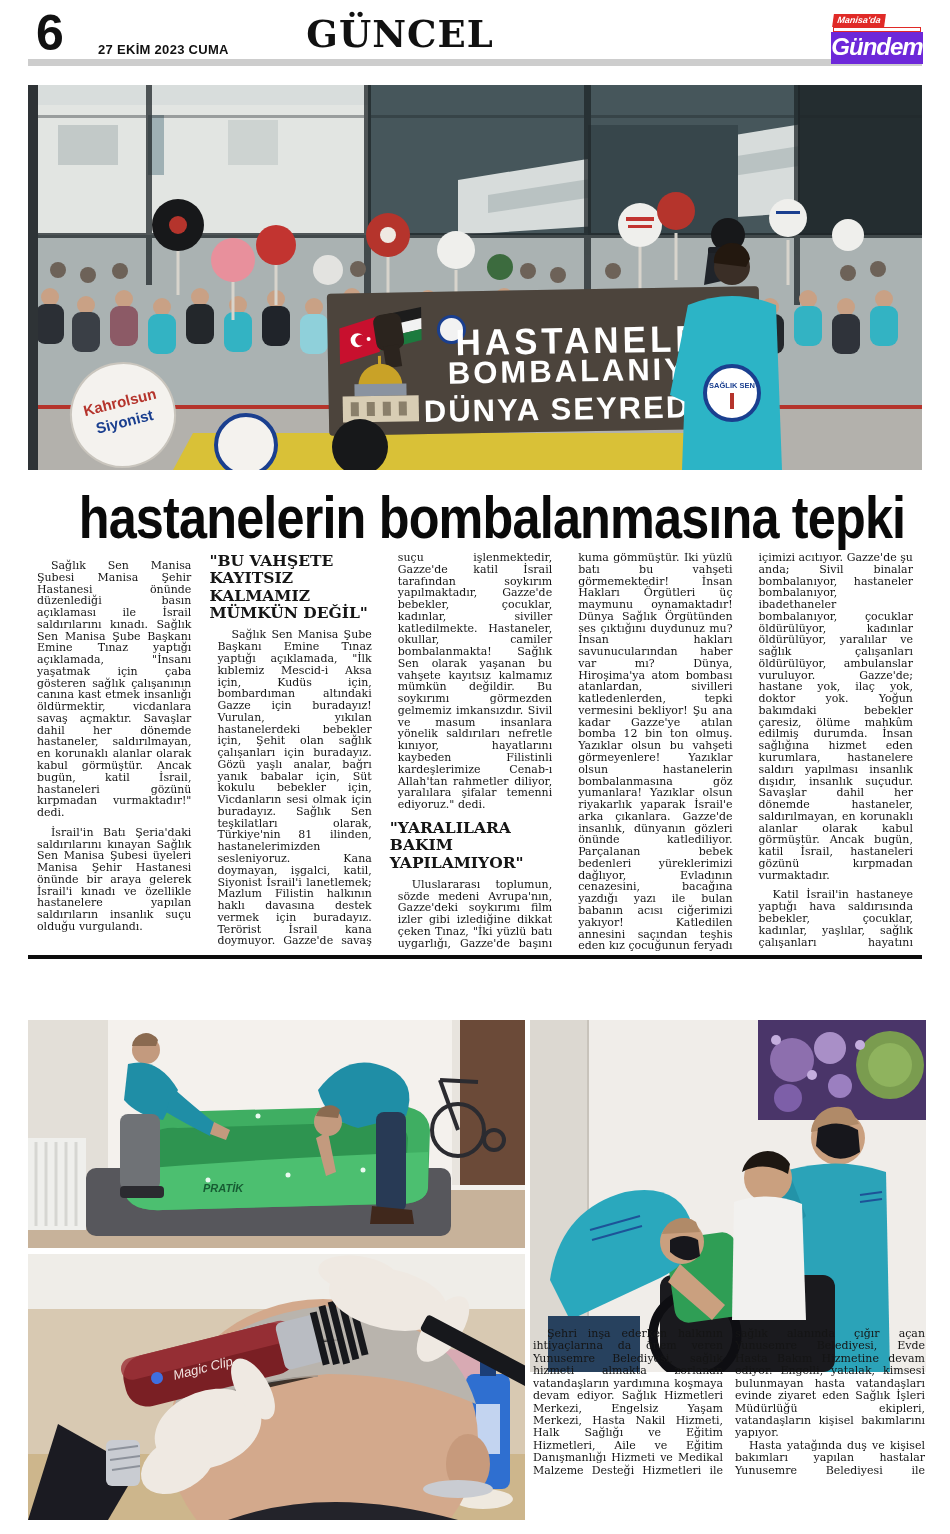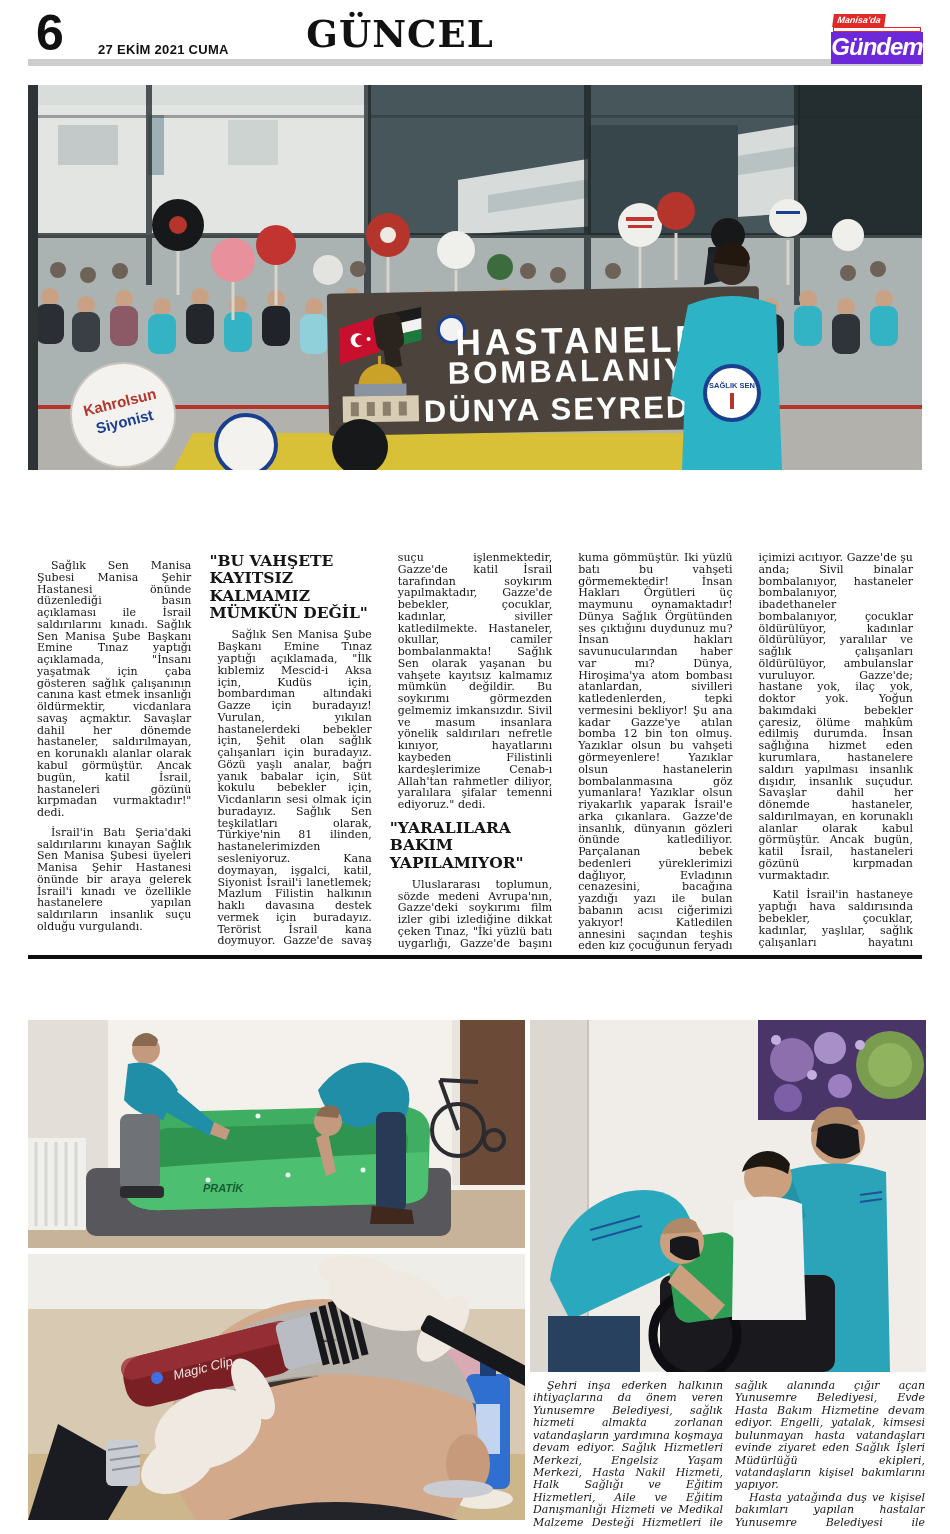--- a/index.html
+++ b/index.html
@@ -35,36 +35,36 @@
   .article{left:29px;top:552px;width:892px;height:404px;overflow:hidden;
            column-count:5;column-gap:10px;text-align:justify;
            font-size:11px;line-height:1.07;color:#151515;}
   .article p{margin:8px;text-indent:14px;}
   .article h3{font-family:"DejaVu Serif",serif;font-size:15.5px;line-height:1.12;margin:7px 0 4px 0;
               text-align:left;font-weight:bold;letter-spacing:0;}
 
   .black-rule{left:28px;top:955px;width:894px;height:4px;background:#0d0d0d;}
 
   
-  .bottom-article{left:533px;top:1380px;width:392px;height:154px;overflow:hidden;
+  .bottom-article{left:533px;top:1328px;width:392px;height:154px;overflow:hidden;
                   column-count:2;column-gap:12px;text-align:justify;
-                  font-size:11px;line-height:1.13;color:#151515;font-style:italic;}
+                  font-size:11px;line-height:1.13;color:#151515;}
   .bottom-article p{margin:0;text-indent:14px;}
 
   
   .photo{display:block;}
   svg text{font-family:"Liberation Sans",sans-serif;}
 </style>
 </head>
 <body>
 
 <div class="page">
 
   <div class="abs page-num">6</div>
-  <div class="abs page-date">27 EKİM 2021 CUMA</div>
+  <div class="abs page-date">27 EKİM 2023 CUMA</div>
   <div class="abs section-title">GÜNCEL</div>
   <div class="abs header-rule"></div>
   <div class="abs logo">
     <div class="logo-ribbon">Manisa'da</div>
     <div class="logo-strip"></div>
     <div class="logo-box">Gündem</div>
   </div>
 
   <svg class="abs photo" style="left:28px;top:85px;" width="894" height="385" viewBox="0 0 894 385">
 
@@ -220,20 +220,23 @@
       <path d="M-14 -12 a18 18 0 0 1 36 -4 l-4 8 z" fill="#23180f"></path>
       <path d="M-40 30 Q4 12 48 30 L54 195 L-46 195 Z" fill="#2cb4c6"></path>
       <path d="M-40 30 L-58 120 L-40 128 Z" fill="#2cb4c6"></path>
       <circle cx="4" cy="118" r="27" fill="#ffffff" stroke="#1a3f8f" stroke-width="4"></circle>
       <text x="4" y="113" text-anchor="middle" font-size="7.5" font-weight="bold" fill="#1a3f8f">SAĞLIK SEN</text>
       <rect x="2" y="118" width="4" height="16" fill="#b5342c"></rect>
     </g>
     <rect x="0" y="0" width="10" height="385" fill="#2e3336"></rect>
   </svg>
 
+  <div class="abs hl-wrap hl2">
+    <span class="condense">hastanelerin bombalanmasına tepki</span>
+  </div>
 
   <div class="abs article">
     <p>Sağlık Sen Manisa Şubesi Manisa Şehir Hastanesi önünde düzenlediği basın açıklaması ile İsrail saldırılarını kınadı. Sağlık Sen Manisa Şube Başkanı Emine Tınaz yaptığı açıklamada, "İnsanı yaşatmak için çaba gösteren sağlık çalışanının canına kast etmek insanlığı öldürmektir, vicdanlara savaş açmaktır. Savaşlar dahil her dönemde hastaneler, saldırılmayan, en korunaklı alanlar olarak kabul görmüştür. Ancak bugün, katil İsrail, hastaneleri gözünü kırpmadan vurmaktadır!" dedi.</p>
     <p>İsrail'in Batı Şeria'daki saldırılarını kınayan Sağlık Sen Manisa Şubesi üyeleri Manisa Şehir Hastanesi önünde bir araya gelerek İsrail'i kınadı ve özellikle hastanelere yapılan saldırıların insanlık suçu olduğu vurgulandı.</p>
     <h3>"BU VAHŞETE KAYITSIZ KALMAMIZ MÜMKÜN DEĞİL"</h3>
     <p>Sağlık Sen Manisa Şube Başkanı Emine Tınaz yaptığı açıklamada, "İlk kıblemiz Mescid-i Aksa için, Kudüs için, bombardıman altındaki Gazze için buradayız! Vurulan, yıkılan hastanelerdeki bebekler için, Şehit olan sağlık çalışanları için buradayız. Gözü yaşlı analar, bağrı yanık babalar için, Süt kokulu bebekler için, Vicdanların sesi olmak için buradayız. Sağlık Sen teşkilatları olarak, Türkiye'nin 81 ilinden, hastanelerimizden sesleniyoruz. Kana doymayan, işgalci, katil, Siyonist İsrail'i lanetlemek; Mazlum Filistin halkının haklı davasına destek vermek için buradayız. Terörist İsrail kana doymuyor. Gazze'de savaş suçu işlenmektedir, Gazze'de katil İsrail tarafından soykırım yapılmaktadır, Gazze'de bebekler, çocuklar, kadınlar, siviller katledilmekte. Hastaneler, okullar, camiler bombalanmakta! Sağlık Sen olarak yaşanan bu vahşete kayıtsız kalmamız mümkün değildir. Bu soykırımı görmezden gelmemiz imkansızdır. Sivil ve masum insanlara yönelik saldırıları nefretle kınıyor, hayatlarını kaybeden Filistinli kardeşlerimize Cenab-ı Allah'tan rahmetler diliyor, yaralılara şifalar temenni ediyoruz." dedi.</p>
     <h3>"YARALILARA BAKIM YAPILAMIYOR"</h3>
     <p>Uluslararası toplumun, sözde medeni Avrupa'nın, Gazze'deki soykırımı film izler gibi izlediğine dikkat çeken Tınaz, "İki yüzlü batı uygarlığı, Gazze'de başını kuma gömmüştür. İki yüzlü batı bu vahşeti görmemektedir! İnsan Hakları Örgütleri üç maymunu oynamaktadır! Dünya Sağlık Örgütünden ses çıktığını duydunuz mu? İnsan hakları savunucularından haber var mı? Dünya, Hiroşima'ya atom bombası atanlardan, sivilleri katledenlerden, tepki vermesini bekliyor! Şu ana kadar Gazze'ye atılan bomba 12 bin ton olmuş. Yazıklar olsun bu vahşeti görmeyenlere! Yazıklar olsun hastanelerin bombalanmasına göz yumanlara! Yazıklar olsun riyakarlık yaparak İsrail'e arka çıkanlara. Gazze'de insanlık, dünyanın gözleri önünde katlediliyor. Parçalanan bebek bedenleri yüreklerimizi dağlıyor, Evladının cenazesini, bacağına yazdığı yazı ile bulan babanın acısı ciğerimizi yakıyor! Katledilen annesini saçından teşhis eden kız çocuğunun feryadı içimizi acıtıyor. Gazze'de şu anda; Sivil binalar bombalanıyor, hastaneler bombalanıyor, ibadethaneler bombalanıyor, çocuklar öldürülüyor, kadınlar öldürülüyor, yaralılar ve sağlık çalışanları öldürülüyor, ambulanslar vuruluyor. Gazze'de; hastane yok, ilaç yok, doktor yok. Yoğun bakımdaki bebekler çaresiz, ölüme mahkûm edilmiş durumda. İnsan sağlığına hizmet eden kurumlara, hastanelere saldırı yapılması insanlık dışıdır, insanlık suçudur. Savaşlar dahil her dönemde hastaneler, saldırılmayan, en korunaklı alanlar olarak kabul görmüştür. Ancak bugün, katil İsrail, hastaneleri gözünü kırpmadan vurmaktadır.</p>
     <p>Katil İsrail'in hastaneye yaptığı hava saldırısında bebekler, çocuklar, kadınlar, yaşlılar, sağlık çalışanları hayatını kaybetmiştir. Bu saldırı, insanlık adına utanç vericidir. İnsanı yaşatmak için çaba gösteren sağlık çalışanının canına kast etmek insanlığı öldürmektir, vicdanlara savaş açmaktır. İnsan sağlığına hizmet eden kurumların hangi şartlarda, hangi gerekçe ile olursa olsun saldırıya maruz kalması kabul edilemez. Gazze'de hastaneler hizmet dışı kalmıştır. Sağlık merkezleri, elektrik kesintisi ve yakıt tükenmesi nedeniyle hizmet veremiyor. Tıbbi destek ve ilaç yardımları engellendiği için ulaşamıyor, insanlığın ve merhametin önü kesilmiştir, yolu bağlanmıştır. Gazze'de çocuklar ilaç ve elektrik olmadığı için ölüyor. Yoğun bakımlarda bebekler can veriyor. Yaralılara bakım yapılamıyor. Gazze'nin bekleyecek durumu kalmadı. Gazze'de tıbbi cihazlar kullanılamıyor, çünkü enerji yok. Gazze'de ameliyatlar yapılamıyor, çünkü malzeme yok." şeklinde konuştu.</p>
 

